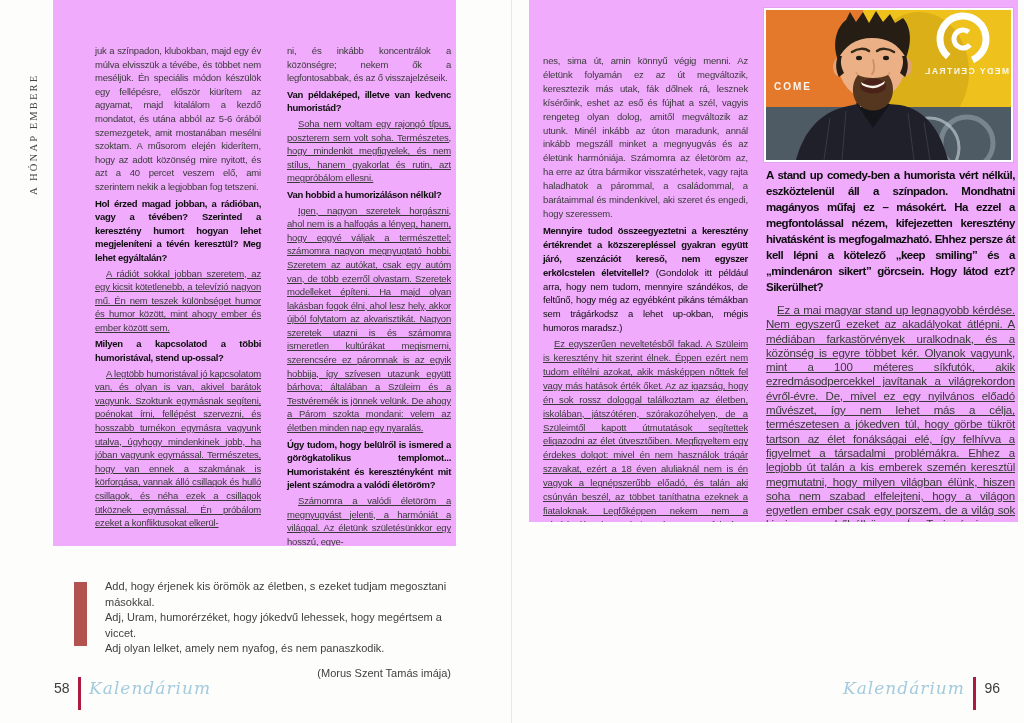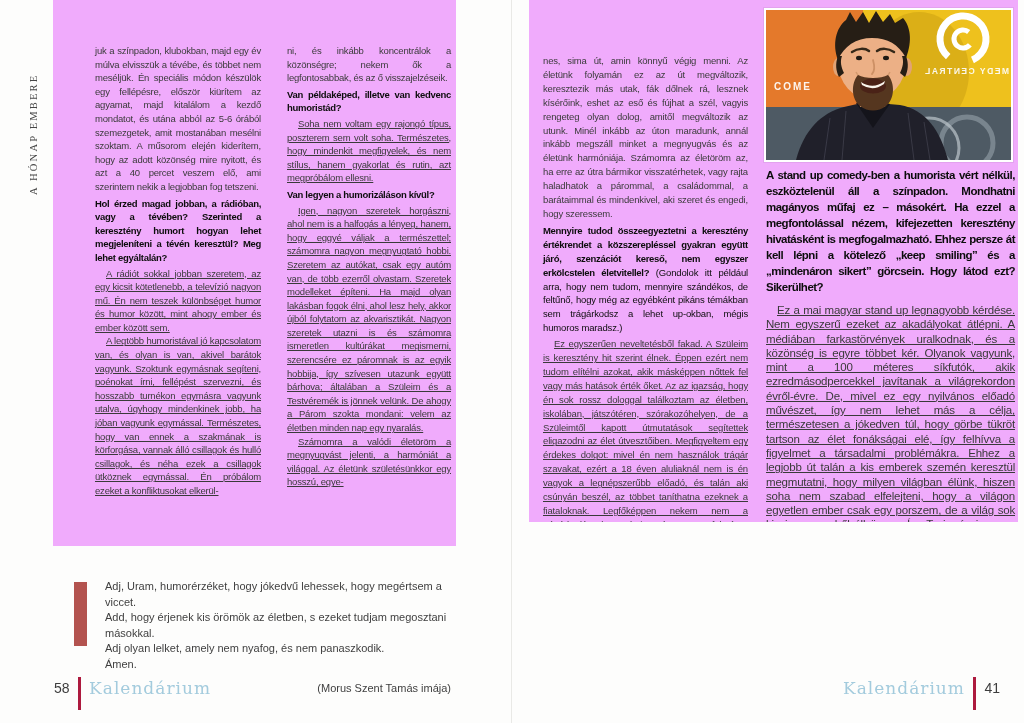--- a/index.html
+++ b/index.html
@@ -40,57 +40,58 @@
   .quote-bar{position:absolute;left:0;top:3px;width:13px;height:64px;background:#b3534f;}
   .quote-body{margin-left:31px;font-size:11px;line-height:15.5px;color:#3f3f3f;}
   .quote-attr{margin-top:9px;text-align:right;padding-right:18px;font-size:11px;color:#3f3f3f;}
 
   
   .footer{position:absolute;top:677px;display:flex;align-items:flex-start;gap:8px;}
   .footer-left{left:54px;}
   .footer-right{left:843px;}
   .footer .bar{width:3.5px;height:33px;background:#ad1a3e;}
   .page-num{font-size:14px;color:#3d3d3d;padding-top:3px;}
-  .magazine-name{font-family:"DejaVu Serif",serif;font-size:17px;
+  .magazine-name{font-family:"DejaVu Serif",serif;font-style:italic;font-size:17px;
                  color:#a3cbdd;letter-spacing:1px;padding-top:1px;}
 </style>
 </head>
 <body>
 
 <div class="spread">
 
   <div class="gutter"></div>
 
   <div>
     <div class="side-label">A HÓNAP EMBERE</div>
 
     <div class="panel panel-left">
       <div class="col col1">
         <p>juk a színpadon, klubokban, majd egy év múlva elvisszük a tévébe, és többet nem meséljük. Én speciális módon készülök egy fellépésre, először kiürítem az agyamat, majd kitalálom a kezdő mondatot, és utána abból az 5-6 órából szemezgetek, amit mostanában mesélni szoktam. A műsorom elején kiderítem, hogy az adott közönség mire nyitott, és azt a 40 percet veszem elő, ami szerintem nekik a legjobban fog tetszeni.</p>
         <p class="q">Hol érzed magad jobban, a rádióban, vagy a tévében? Szerinted a keresztény humort hogyan lehet megjeleníteni a tévén keresztül? Meg lehet egyáltalán?</p>
         <p class="a">A rádiót sokkal jobban szeretem, az egy kicsit kötetlenebb, a televízió nagyon mű. Én nem teszek különbséget humor és humor között, mint ahogy ember és ember között sem.</p>
+        <p class="q">Milyen a kapcsolatod a többi humoristával, stend up-ossal?</p>
         <p class="a">A legtöbb humoristával jó kapcsolatom van, és olyan is van, akivel barátok vagyunk. Szoktunk egymásnak segíteni, poénokat írni, fellépést szervezni, és hosszabb turnékon egymásra vagyunk utalva, úgyhogy mindenkinek jobb, ha jóban vagyunk egymással. Természetes, hogy van ennek a szakmának is körforgása, vannak álló csillagok és hulló csillagok, és néha ezek a csillagok ütköznek egymással. Én próbálom ezeket a konfliktusokat elkerül-</p>
       </div>
       <div class="col col2">
         <p>ni, és inkább koncentrálok a közönségre; nekem ők a legfontosabbak, és az ő visszajelzéseik.</p>
         <p class="q">Van példaképed, illetve van kedvenc humoristád?</p>
         <p class="a">Soha nem voltam egy rajongó típus, poszterem sem volt soha. Természetes, hogy mindenkit megfigyelek, és nem stílus, hanem gyakorlat és rutin, azt megpróbálom ellesni.</p>
-        <p class="q">Van legyen a humorizáláson kívül?</p>
+        <p class="q">Van hobbid a humorizáláson nélkül?</p>
         <p class="a">Igen, nagyon szeretek horgászni, ahol nem is a halfogás a lényeg, hanem, hogy eggyé váljak a természettel; számomra nagyon megnyugtató hobbi. Szeretem az autókat, csak egy autóm van, de több ezerről olvastam. Szeretek modelleket építeni. Ha majd olyan lakásban fogok élni, ahol lesz hely, akkor újból folytatom az akvarisztikát. Nagyon szeretek utazni is és számomra ismeretlen kultúrákat megismerni, szerencsére ez páromnak is az egyik hobbija, így szívesen utazunk együtt bárhova; általában a Szüleim és a Testvéremék is jönnek velünk. De ahogy a Párom szokta mondani: velem az életben minden nap egy nyaralás.</p>
+        <p class="q">Úgy tudom, hogy belülről is ismered a görögkatolikus templomot... Humoristaként és keresztényként mit jelent számodra a valódi életöröm?</p>
         <p class="a">Számomra a valódi életöröm a megnyugvást jelenti, a harmóniát a világgal. Az életünk születésünkkor egy hosszú, egye-</p>
       </div>
     </div>
 
     <div class="quote">
       <div class="quote-bar"></div>
       <div class="quote-body">
+        <div>Add, hogy érjenek kis örömök az életben, s ezeket tudjam megosztani másokkal.</div>
         <div>Adj, Uram, humorérzéket, hogy jókedvű lehessek,  hogy megértsem a viccet.</div>
-        <div>Add, hogy érjenek kis örömök az életben, s ezeket tudjam megosztani másokkal.</div>
         <div>Adj olyan lelket, amely nem nyafog, és nem panaszkodik.</div>
-        <div>Ámen.</div>
         <div class="quote-attr">(Morus Szent Tamás imája)</div>
       </div>
     </div>
 
     <div class="footer footer-left">
       <span class="page-num">58</span>
       <span class="bar"></span>
       <span class="magazine-name">Kalendárium</span>
     </div>
   </div>
@@ -142,17 +143,17 @@
         <p class="lead">A stand up comedy-ben a humorista vért nélkül, eszköztelenül áll a színpadon. Mondhatni magányos műfaj ez – másokért. Ha ezzel a megfontolással nézem, kifejezetten keresztény hivatásként is megfogalmazható. Ehhez persze át kell lépni a kötelező „keep smiling” és a „mindenáron sikert” görcsein. Hogy látod ezt? Sikerülhet?</p>
         <p class="a">Ez a mai magyar stand up legnagyobb kérdése. Nem egyszerű ezeket az akadályokat átlépni. A médiában farkastörvények uralkodnak, és a közönség is egyre többet kér. Olyanok vagyunk, mint a 100 méteres síkfutók, akik ezredmásodpercekkel javítanak a világrekordon évről-évre. De, mivel ez egy nyilvános előadó művészet, így nem lehet más a célja, természetesen a jókedven túl, hogy görbe tükröt tartson az élet fonákságai elé, így felhívva a figyelmet a társadalmi problémákra. Ehhez a legjobb út talán a kis emberek szemén keresztül megmutatni, hogy milyen világban élünk, hiszen soha nem szabad elfelejteni, hogy a világon egyetlen ember csak egy porszem, de a világ sok kicsi porszemből áll össze. Így Te is, én is, vagy bárki tehet valami jót, én adott esetben a humoron keresztül. Én is erre törekszem minduntalan.</p>
         <p class="q">Mit jelent számodra a hit, a vallás?</p>
         <p class="a">Nekem elsősorban azt az alapot jelenti, amitől emberek vagyunk. Számomra a vallás olyan erkölcsi tanítás, ami nélkül lehetetlen végig menni az életünk útján.</p>
       </div>
     </div>
 
     <div class="footer footer-right">
       <span class="magazine-name">Kalendárium</span>
       <span class="bar"></span>
-      <span class="page-num">41</span>
+      <span class="page-num">96</span>
     </div>
   </div>
 
 </div>
 
 </body></html>

